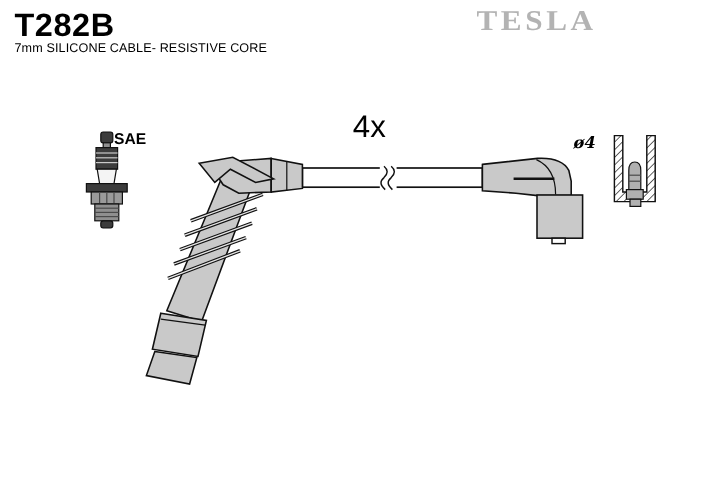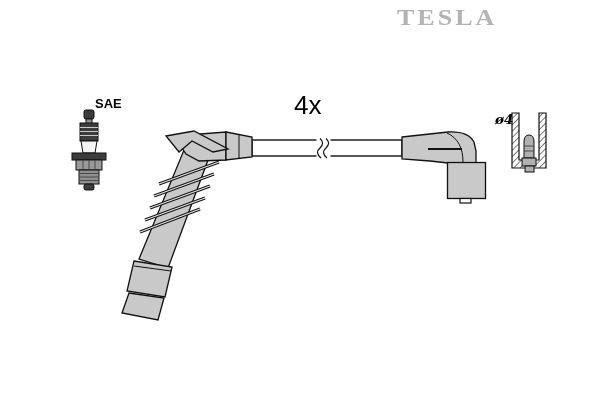--- a/index.html
+++ b/index.html
@@ -15,24 +15,24 @@
     position:absolute;left:12px;top:34px;font-size:10.5px;color:#000;
     letter-spacing:0.1px;
   }
   .brand-logo{
     position:absolute;left:397px;top:4px;
     font-family:"Liberation Serif",serif;font-weight:bold;font-size:26px;
     color:var(--logo-gray,#b3b3b3);letter-spacing:3px;transform:scaleY(0.92);
     transform-origin:top left;
   }
   .label{position:absolute;color:#000;}
-  .label-sae{left:95px;top:96px;font-size:13px;font-weight:bold;}
+  .label-sae{left:95px;top:108px;font-size:13px;font-weight:bold;}
   .label-qty{left:294px;top:90px;font-size:26px;font-weight:normal;}
   .label-dia{
-    left:495px;top:111px;font-size:13.5px;font-weight:bold;font-style:italic;
+    left:478px;top:111px;font-size:13.5px;font-weight:bold;font-style:italic;
     font-family:"DejaVu Serif",serif;
   }
   svg.diagram{position:absolute;left:0;top:0;width:600px;height:400px;}
   .boot{fill:var(--boot-gray,#c9c9c9);stroke:var(--outline,#111);stroke-width:1.3;}
   .cable{fill:#fff;stroke:var(--outline,#111);stroke-width:1.4;}
   .thinline{stroke:var(--outline,#111);stroke-width:1;fill:none;}
   .slot{stroke:var(--outline,#111);stroke-width:2;fill:none;}
   .rib-outer{stroke:var(--outline,#111);stroke-width:3;fill:none;}
   .rib-inner{stroke:#e6e6e6;stroke-width:1.1;fill:none;}
   .squiggle{stroke:var(--outline,#111);stroke-width:1.2;fill:none;}
@@ -43,20 +43,22 @@
   .sp-hex{fill:#9a9a9a;stroke:#111;stroke-width:1;}
   .sp-white{fill:#f4f4f4;stroke:#111;stroke-width:1;}
   .sp-line-light{stroke:#c9c9c9;stroke-width:1;fill:none;}
   .sp-line-dark{stroke:#4a4a4a;stroke-width:1;fill:none;}
 </style>
 </head>
 <body>
 
 <div class="page">
 
+  <div class="part-number">T282B</div>
+  <div class="subtitle">7mm SILICONE CABLE- RESISTIVE CORE</div>
   <div class="brand-logo">TESLA</div>
 
   <svg class="diagram" viewBox="0 0 600 400">
     <defs>
       <pattern id="hatch" width="4.5" height="4.5" patternUnits="userSpaceOnUse" patternTransform="rotate(45)">
         <rect width="4.5" height="4.5" fill="#ffffff"></rect>
         <line x1="0" y1="0" x2="0" y2="4.5" stroke="#111" stroke-width="1.1"></line>
       </pattern>
     </defs>
 

